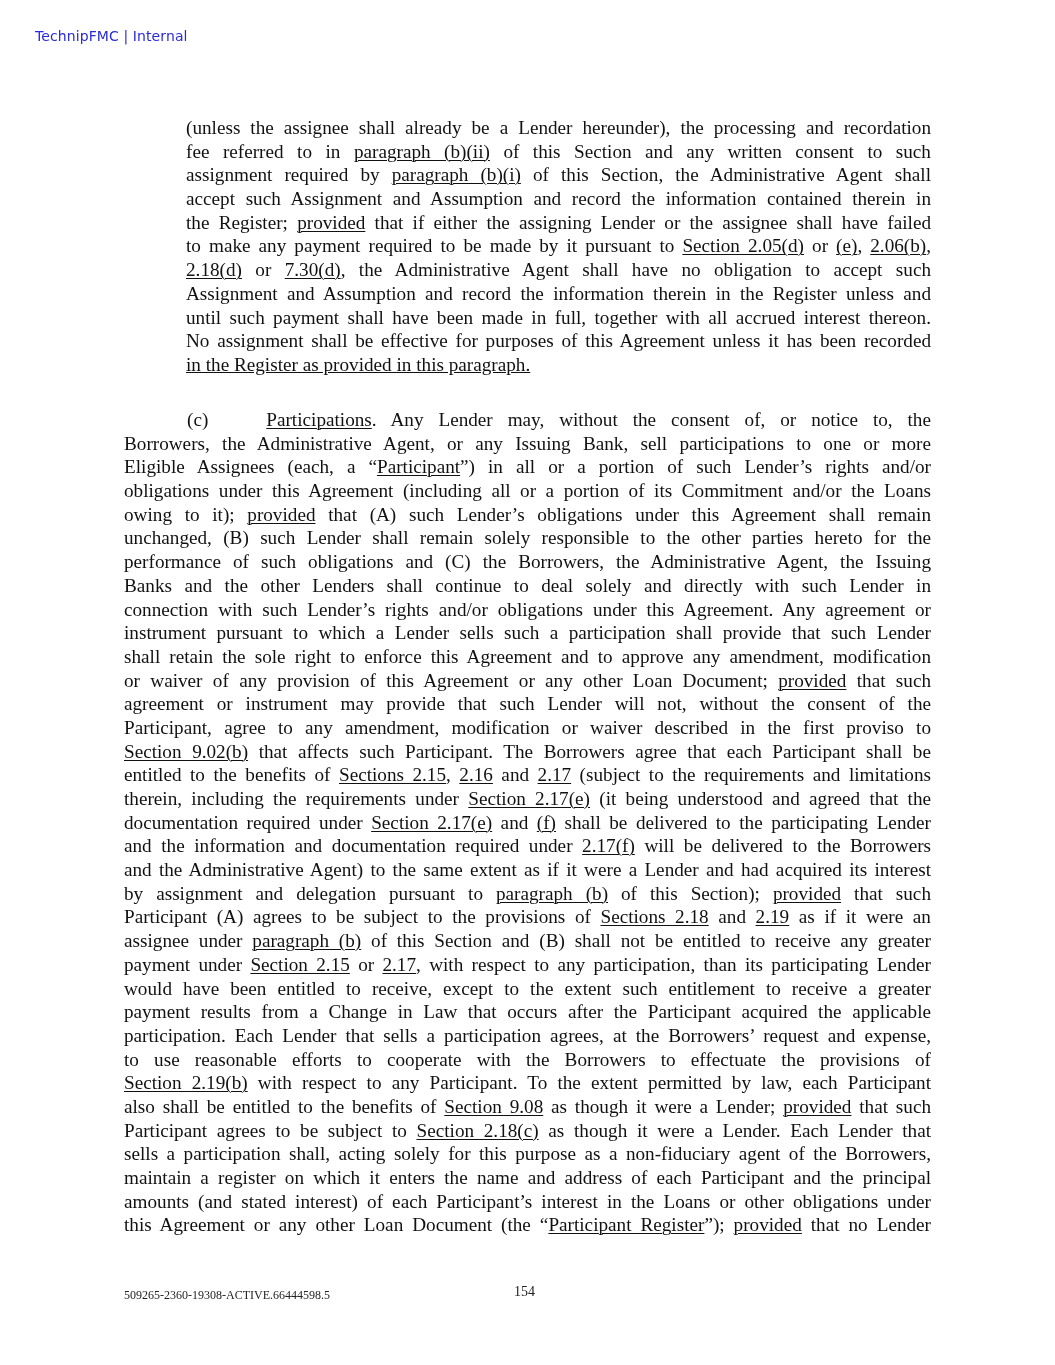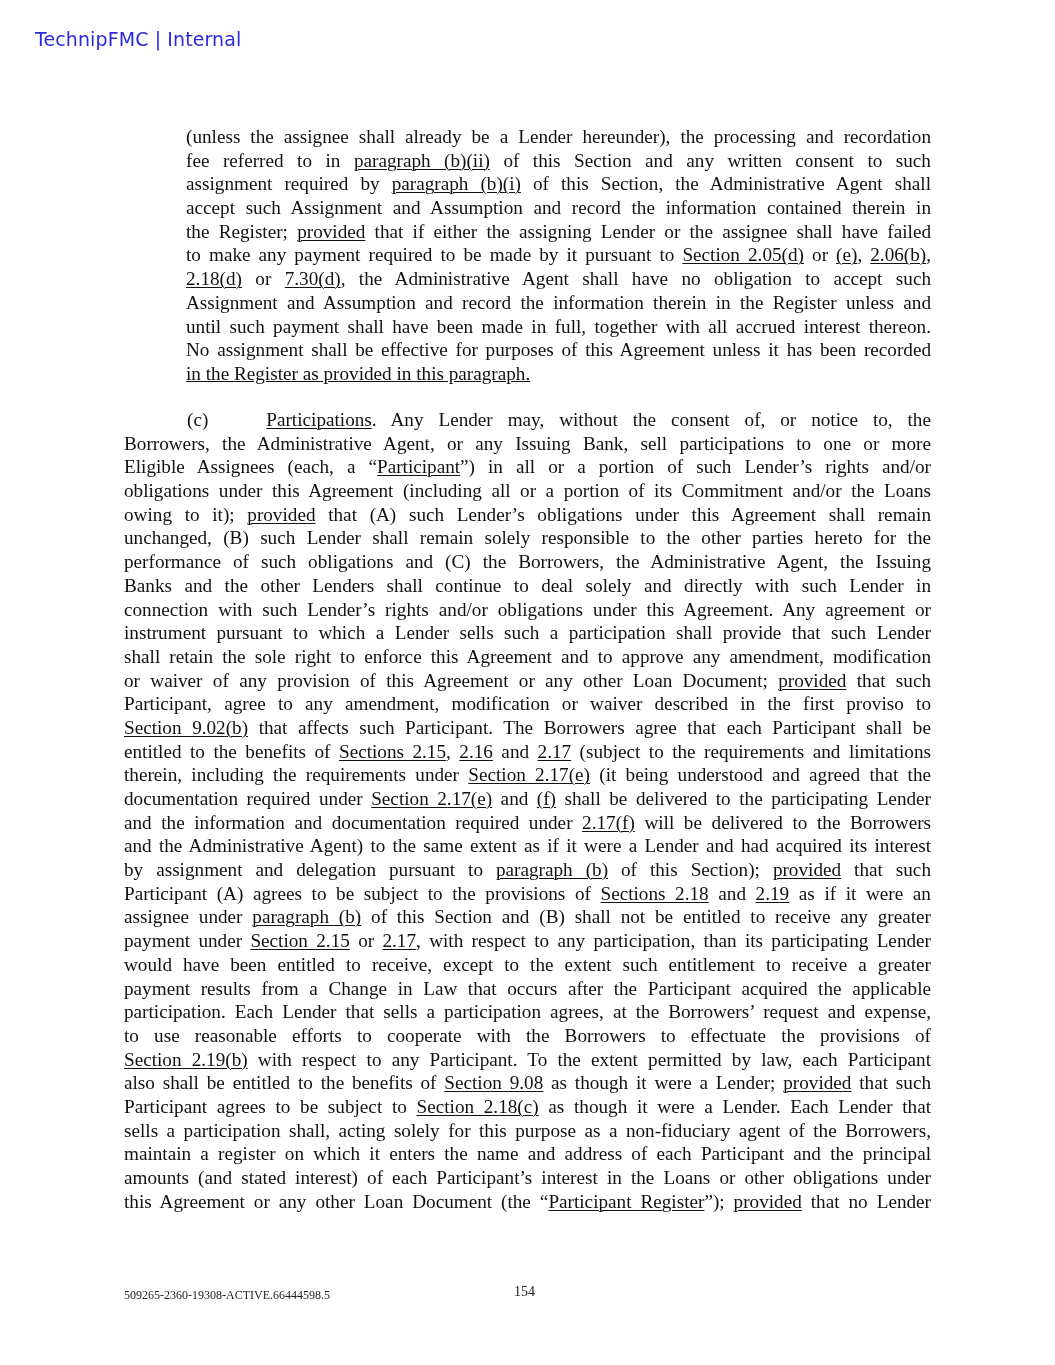--- a/index.html
+++ b/index.html
@@ -1,32 +1,32 @@
 <!DOCTYPE html>
 <html><head>
 <meta charset="utf-8">
 <style>
   html, body { margin: 0; padding: 0; background: #ffffff; }
   body { width: 1055px; height: 1365px; position: relative; overflow: hidden; }
   .classification {
     position: absolute; left: 35px; top: 28px;
-    font-family: "DejaVu Sans", sans-serif; font-size: 19px; color: #2a2adb;
+    font-family: "DejaVu Sans", sans-serif; font-size: 14px; color: #2a2adb;
     letter-spacing: 0.1px;
   }
   .doc {
     font-family: "Liberation Serif", serif; font-size: 19.2px; color: #111;
   }
   .block { position: absolute; }
   .line {
     height: 23.7px; line-height: 23.7px; white-space: nowrap;
     text-align: justify; text-align-last: justify;
   }
   .line.last { text-align-last: left; text-decoration: underline; }
   .u { text-decoration: underline; text-underline-offset: 2px; text-decoration-thickness: 1px; }
-  #block-b { left: 186px; top: 125px; width: 745px; }
+  #block-b { left: 186px; top: 116px; width: 745px; }
   #block-c { left: 124px; top: 408px; width: 807px; }
   .indent-c { padding-left: 63px; }
   .tab { display: inline-block; width: 58px; }
   .footer-id {
     position: absolute; left: 124px; top: 1288px;
     font-family: "Liberation Serif", serif; font-size: 12px; color: #222;
   }
   .page-num {
     position: absolute; left: 514px; top: 1284px;
     font-family: "Liberation Serif", serif; font-size: 14px; color: #222;
@@ -60,20 +60,21 @@
       <div class="line"><span>Eligible Assignees (each, a “</span><span class="u">Participant</span><span>”) in all or a portion of such Lender’s rights and/or</span></div>
       <div class="line"><span>obligations under this Agreement (including all or a portion of its Commitment and/or the Loans</span></div>
       <div class="line"><span>owing to it); </span><span class="u">provided</span><span> that (A) such Lender’s obligations under this Agreement shall remain</span></div>
       <div class="line"><span>unchanged, (B) such Lender shall remain solely responsible to the other parties hereto for the</span></div>
       <div class="line"><span>performance of such obligations and (C) the Borrowers, the Administrative Agent, the Issuing</span></div>
       <div class="line"><span>Banks and the other Lenders shall continue to deal solely and directly with such Lender in</span></div>
       <div class="line"><span>connection with such Lender’s rights and/or obligations under this Agreement.  Any agreement or</span></div>
       <div class="line"><span>instrument pursuant to which a Lender sells such a participation shall provide that such Lender</span></div>
       <div class="line"><span>shall retain the sole right to enforce this Agreement and to approve any amendment, modification</span></div>
       <div class="line"><span>or waiver of any provision of this Agreement or any other Loan Document; </span><span class="u">provided</span><span> that such</span></div>
+      <div class="line"><span>agreement or instrument may provide that such Lender will not, without the consent of the</span></div>
       <div class="line"><span>Participant, agree to any amendment, modification or waiver described in the first proviso to</span></div>
       <div class="line"><span class="u">Section 9.02(b)</span><span> that affects such Participant.  The Borrowers agree that each Participant shall be</span></div>
       <div class="line"><span>entitled to the benefits of </span><span class="u">Sections 2.15</span><span>, </span><span class="u">2.16</span><span> and </span><span class="u">2.17</span><span> (subject to the requirements and limitations</span></div>
       <div class="line"><span>therein, including the requirements under </span><span class="u">Section 2.17(e)</span><span> (it being understood and agreed that the</span></div>
       <div class="line"><span>documentation required under </span><span class="u">Section 2.17(e)</span><span> and </span><span class="u">(f)</span><span> shall be delivered to the participating Lender</span></div>
       <div class="line"><span>and the information and documentation required under </span><span class="u">2.17(f)</span><span> will be delivered to the Borrowers</span></div>
       <div class="line"><span>and the Administrative Agent) to the same extent as if it were a Lender and had acquired its interest</span></div>
       <div class="line"><span>by assignment and delegation pursuant to </span><span class="u">paragraph (b)</span><span> of this Section); </span><span class="u">provided</span><span> that such</span></div>
       <div class="line"><span>Participant (A) agrees to be subject to the provisions of </span><span class="u">Sections 2.18</span><span> and </span><span class="u">2.19</span><span> as if it were an</span></div>
       <div class="line"><span>assignee under </span><span class="u">paragraph (b)</span><span> of this Section and (B) shall not be entitled to receive any greater</span></div>

